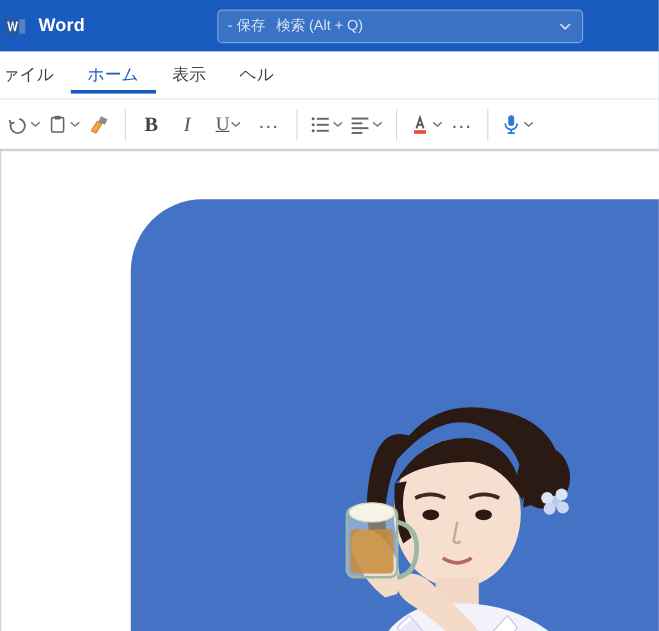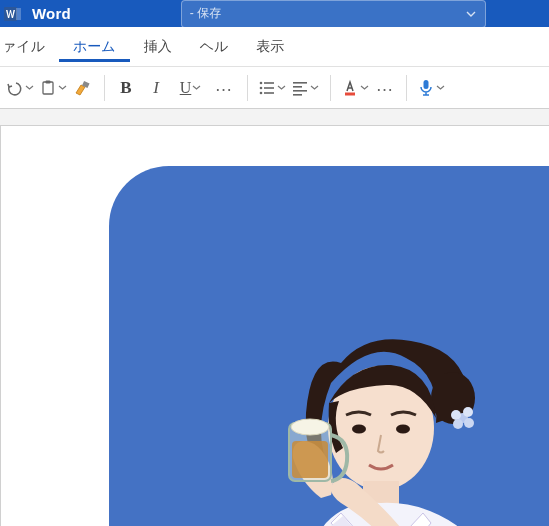--- a/index.html
+++ b/index.html
@@ -7,21 +7,21 @@
     font-family: "Segoe UI", "Yu Gothic UI", "Meiryo", sans-serif;
     background: #f3f3f3;
     width: 549px;
     height: 526px;
     overflow: hidden;
     position: relative;
   }
 
   
   .titlebar {
-    height: 27px;
+    height: 43px;
     background: #185ABD;
     display: flex;
     align-items: center;
     color: #fff;
     padding: 0 8px;
   }
   .app-logo {
     width: 18px; height: 18px;
     margin-left: -4px;
     margin-right: 10px;
@@ -172,34 +172,34 @@
     <svg width="18" height="18" viewBox="0 0 18 18">
       <rect x="0" y="2" width="13" height="14" rx="1" fill="#2B579A"></rect>
       <path d="M2 5 L4 13 L5.2 13 L6.5 7 L7.8 13 L9 13 L11 5 L9.5 5 L8.3 11 L7 5 L6 5 L4.7 11 L3.5 5 Z" fill="#fff"></path>
       <rect x="12" y="3" width="5" height="12" fill="#ffffff" opacity="0.25"></rect>
     </svg>
   </span>
   <span class="app-title">Word</span>
 
   <div class="searchbox">
     <span>‐ 保存</span>
+    <span>検索 (Alt + Q)</span>
     <span class="chevron">
       <svg width="12" height="12" viewBox="0 0 12 12">
           <path d="M2 4 L6 8 L10 4" stroke="#d7e2f3" stroke-width="1.4" fill="none"></path>
         </svg>
     </span>
   </div>
 </div>
 
 <div class="tabs">
   <div class="tab partial">ァイル</div>
   <div class="tab active">ホーム</div>
-  <div class="tab">挿入</div>
+  <div class="tab">表示</div>
   <div class="tab">ヘル</div>
-  <div class="tab">表示</div>
 </div>
 
 <div class="toolbar">
 
   <div class="tool-group">
     <div class="tool-btn splitdrop">
       <svg width="18" height="18" viewBox="0 0 18 18">
           <path d="M10 4 A6 6 0 1 1 3 8" stroke="#666" stroke-width="1.5" fill="none"></path>
           <path d="M2 5 L3 8 L6 7" stroke="#666" stroke-width="1.5" fill="none"></path>
         </svg>

